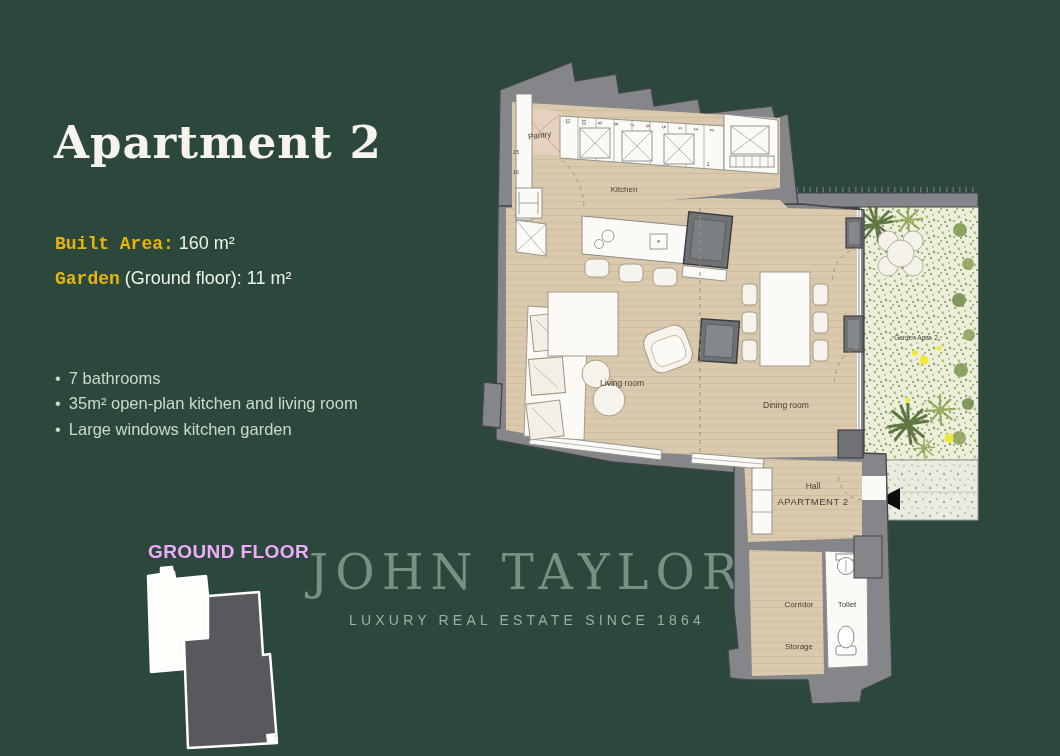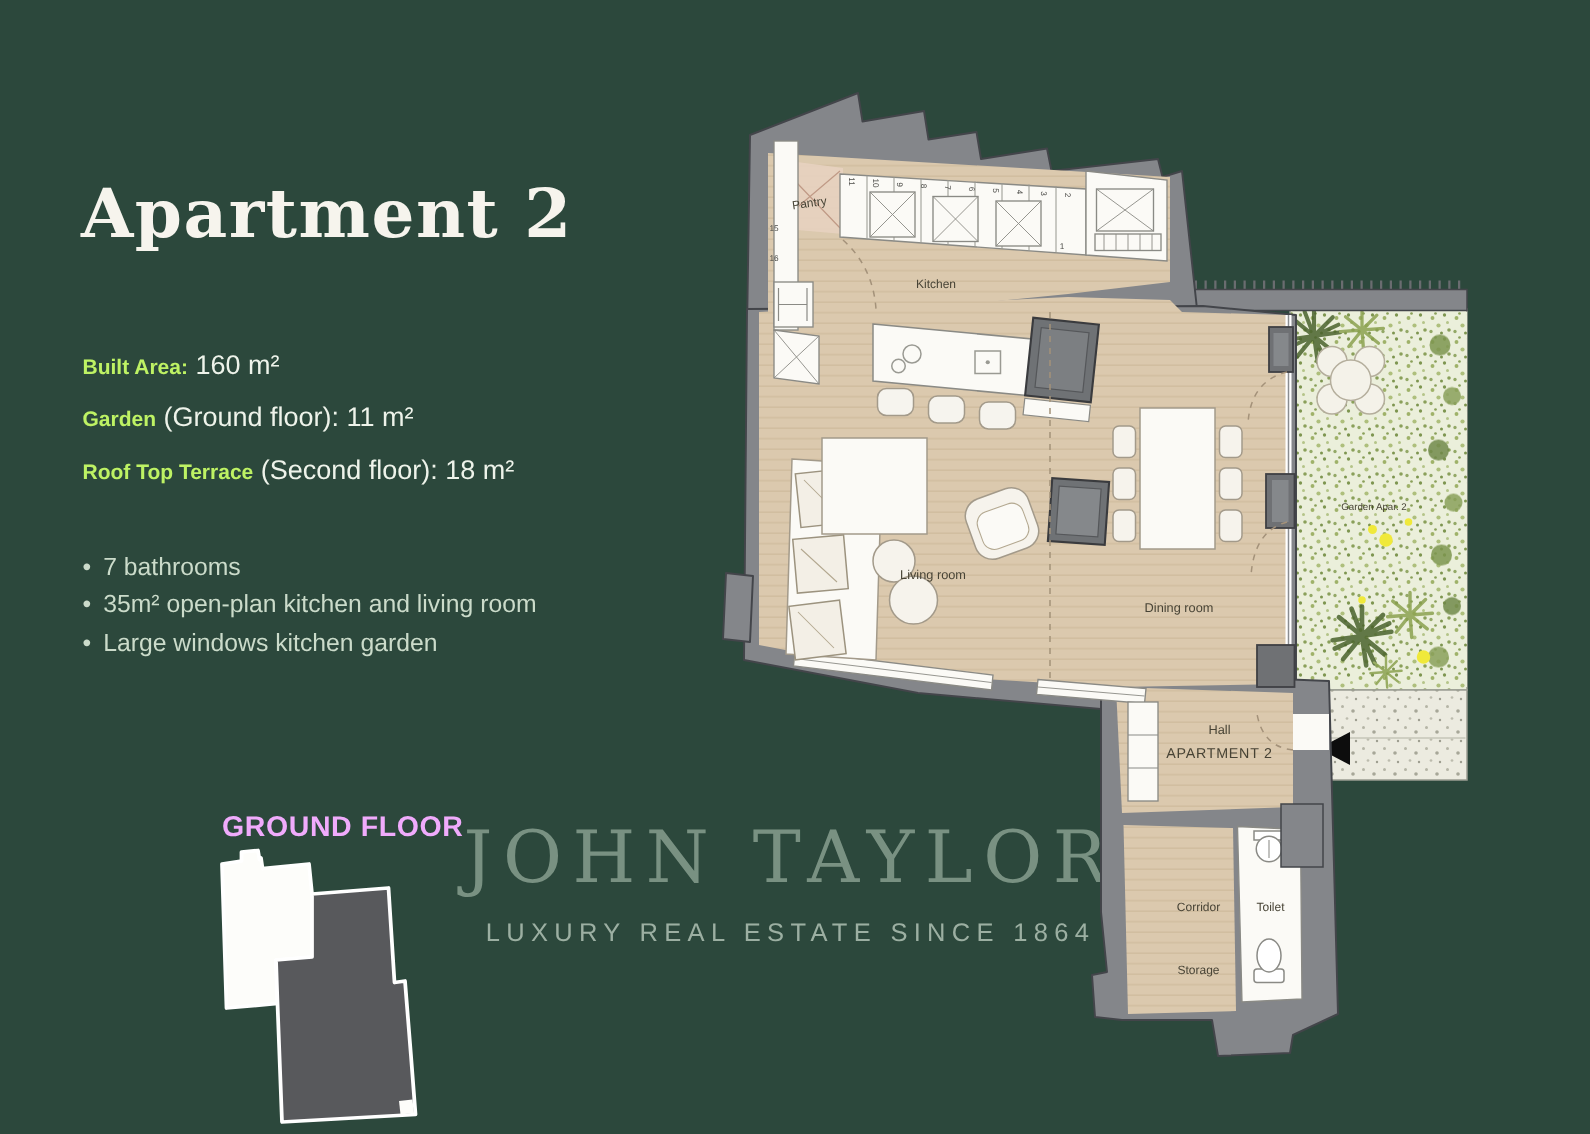--- a/index.html
+++ b/index.html
@@ -12,55 +12,54 @@
     font-family:"Liberation Sans", sans-serif;
   }
   .page-title {
     position:absolute; left:54px; top:116px;
     font-family:"DejaVu Serif", serif;
     font-weight:bold; font-size:45px; letter-spacing:1px;
     color:#f6f4ed;
   }
   .specs { position:absolute; left:55px; top:226px; }
   .spec  { height:35px; line-height:35px; font-size:18px; color:#eef3ea; white-space:nowrap; }
-  .spec strong { font-family:Liberation Sans, sans-serif; font-size:14px; font-weight:bold; color:#bef264; }
+  .spec strong { font-family:Liberation Mono, monospace; font-size:18px; font-weight:bold; color:#eab308; }
   .features { position:absolute; left:55px; top:366px; list-style:none; }
   .features li { font-size:16.5px; line-height:25.3px; color:#cbdbca; white-space:nowrap; }
   .features li .dot { margin-right:8px; }
   .keyplan-title {
     position:absolute; left:148px; top:541px;
     font-size:19px; font-weight:bold; letter-spacing:0.4px; color:#f0abfc;
   }
   .keyplan-svg { position:absolute; left:138px; top:562px; }
   .watermark {
     position:absolute; left:302px; top:544px; width:450px;
     text-align:center; z-index:1; pointer-events:none;
   }
   .watermark .brand {
     font-family:"DejaVu Serif", serif;
     font-size:48px; letter-spacing:7px; white-space:nowrap;
     color:rgba(169,191,175,0.62);
   }
   .watermark .tagline {
     margin-top:12px;
-    font-size:17px; letter-spacing:4.2px; white-space:nowrap;
+    font-size:14px; letter-spacing:4.2px; white-space:nowrap;
     color:rgba(194,210,196,0.75);
   }
   .plan-svg { position:absolute; left:472px; top:48px; z-index:2; }
   .lbl { font-family:"Liberation Sans", sans-serif; fill:#474335; }
 </style>
 </head>
 <body>
 
 <h1 class="page-title">Apartment 2</h1>
 
 <div class="specs">
   <p class="spec"><strong>Built Area:</strong><span> 160 m²</span></p>
   <p class="spec"><strong>Garden</strong><span> (Ground floor): 11 m²</span></p>
-  <p class="spec"><strong>Roof Top Terrace</strong><span> (Second floor): 18 m²</span></p>
 </div>
 
 <ul class="features">
   <li><span class="dot">•</span><span>7 bathrooms</span></li>
   <li><span class="dot">•</span><span>35m² open-plan kitchen and living room</span></li>
   <li><span class="dot">•</span><span>Large windows kitchen garden</span></li>
 </ul>
 
 <div class="keyplan-title">GROUND FLOOR</div>
 

